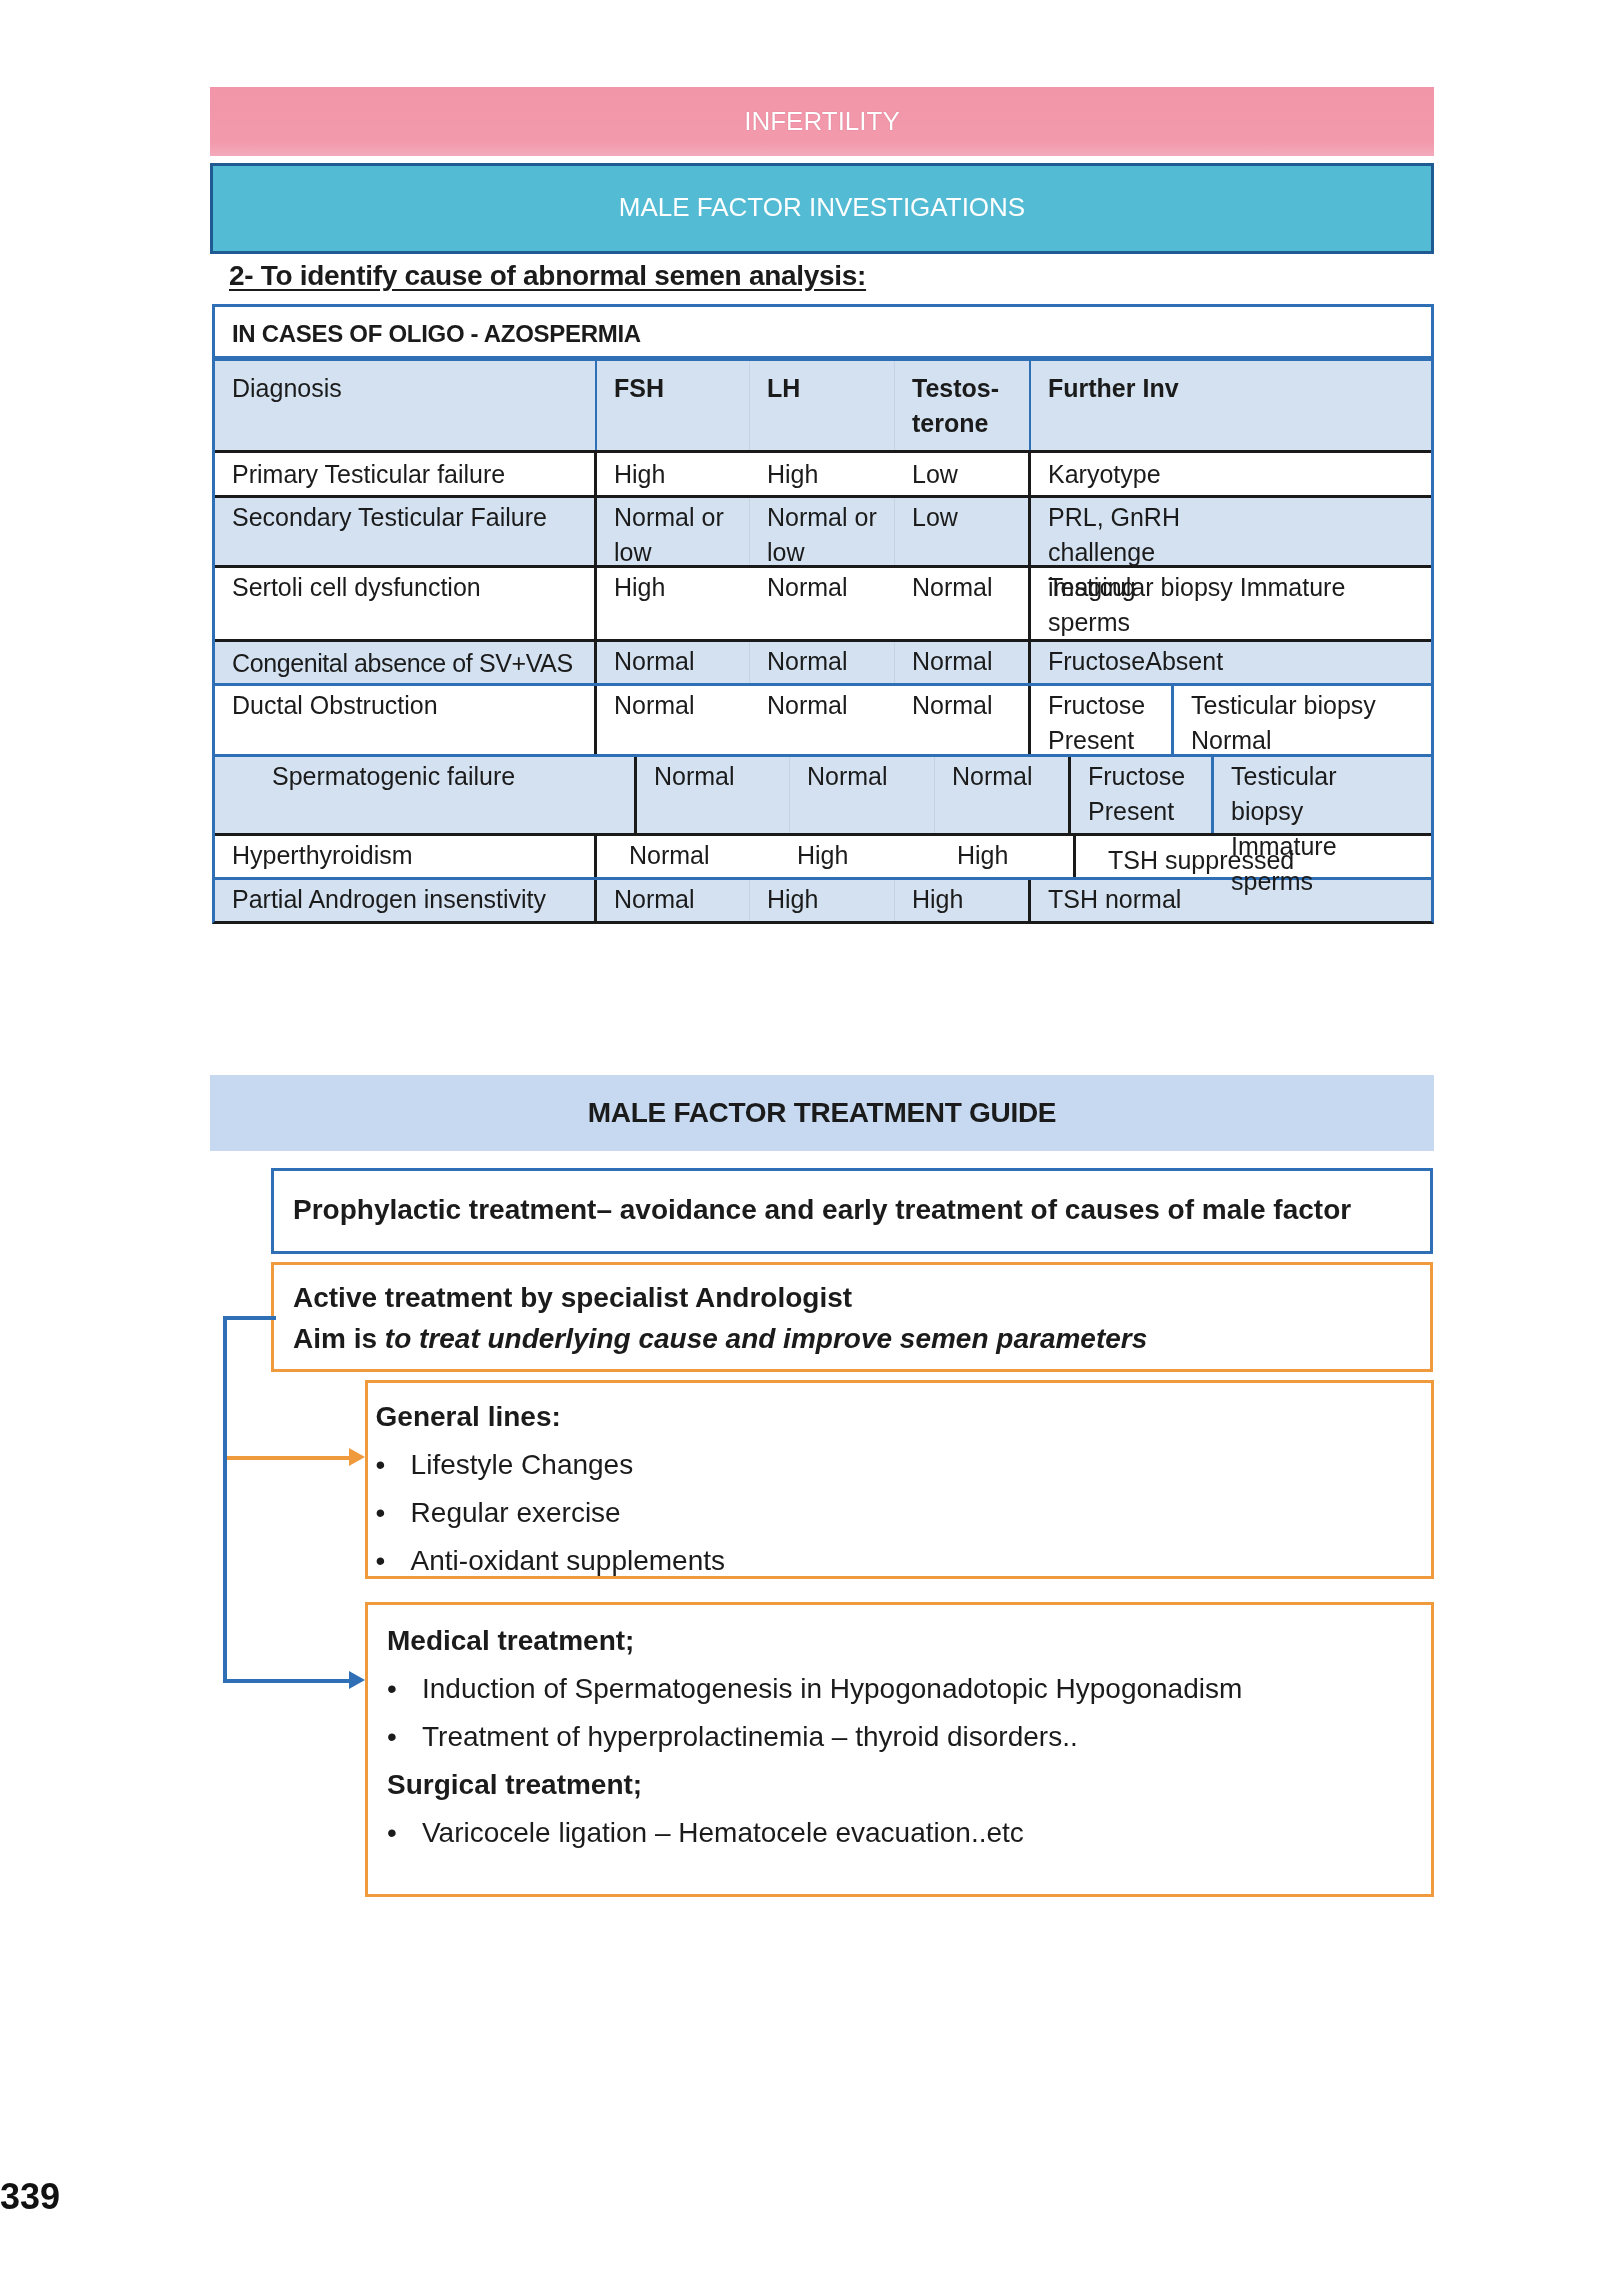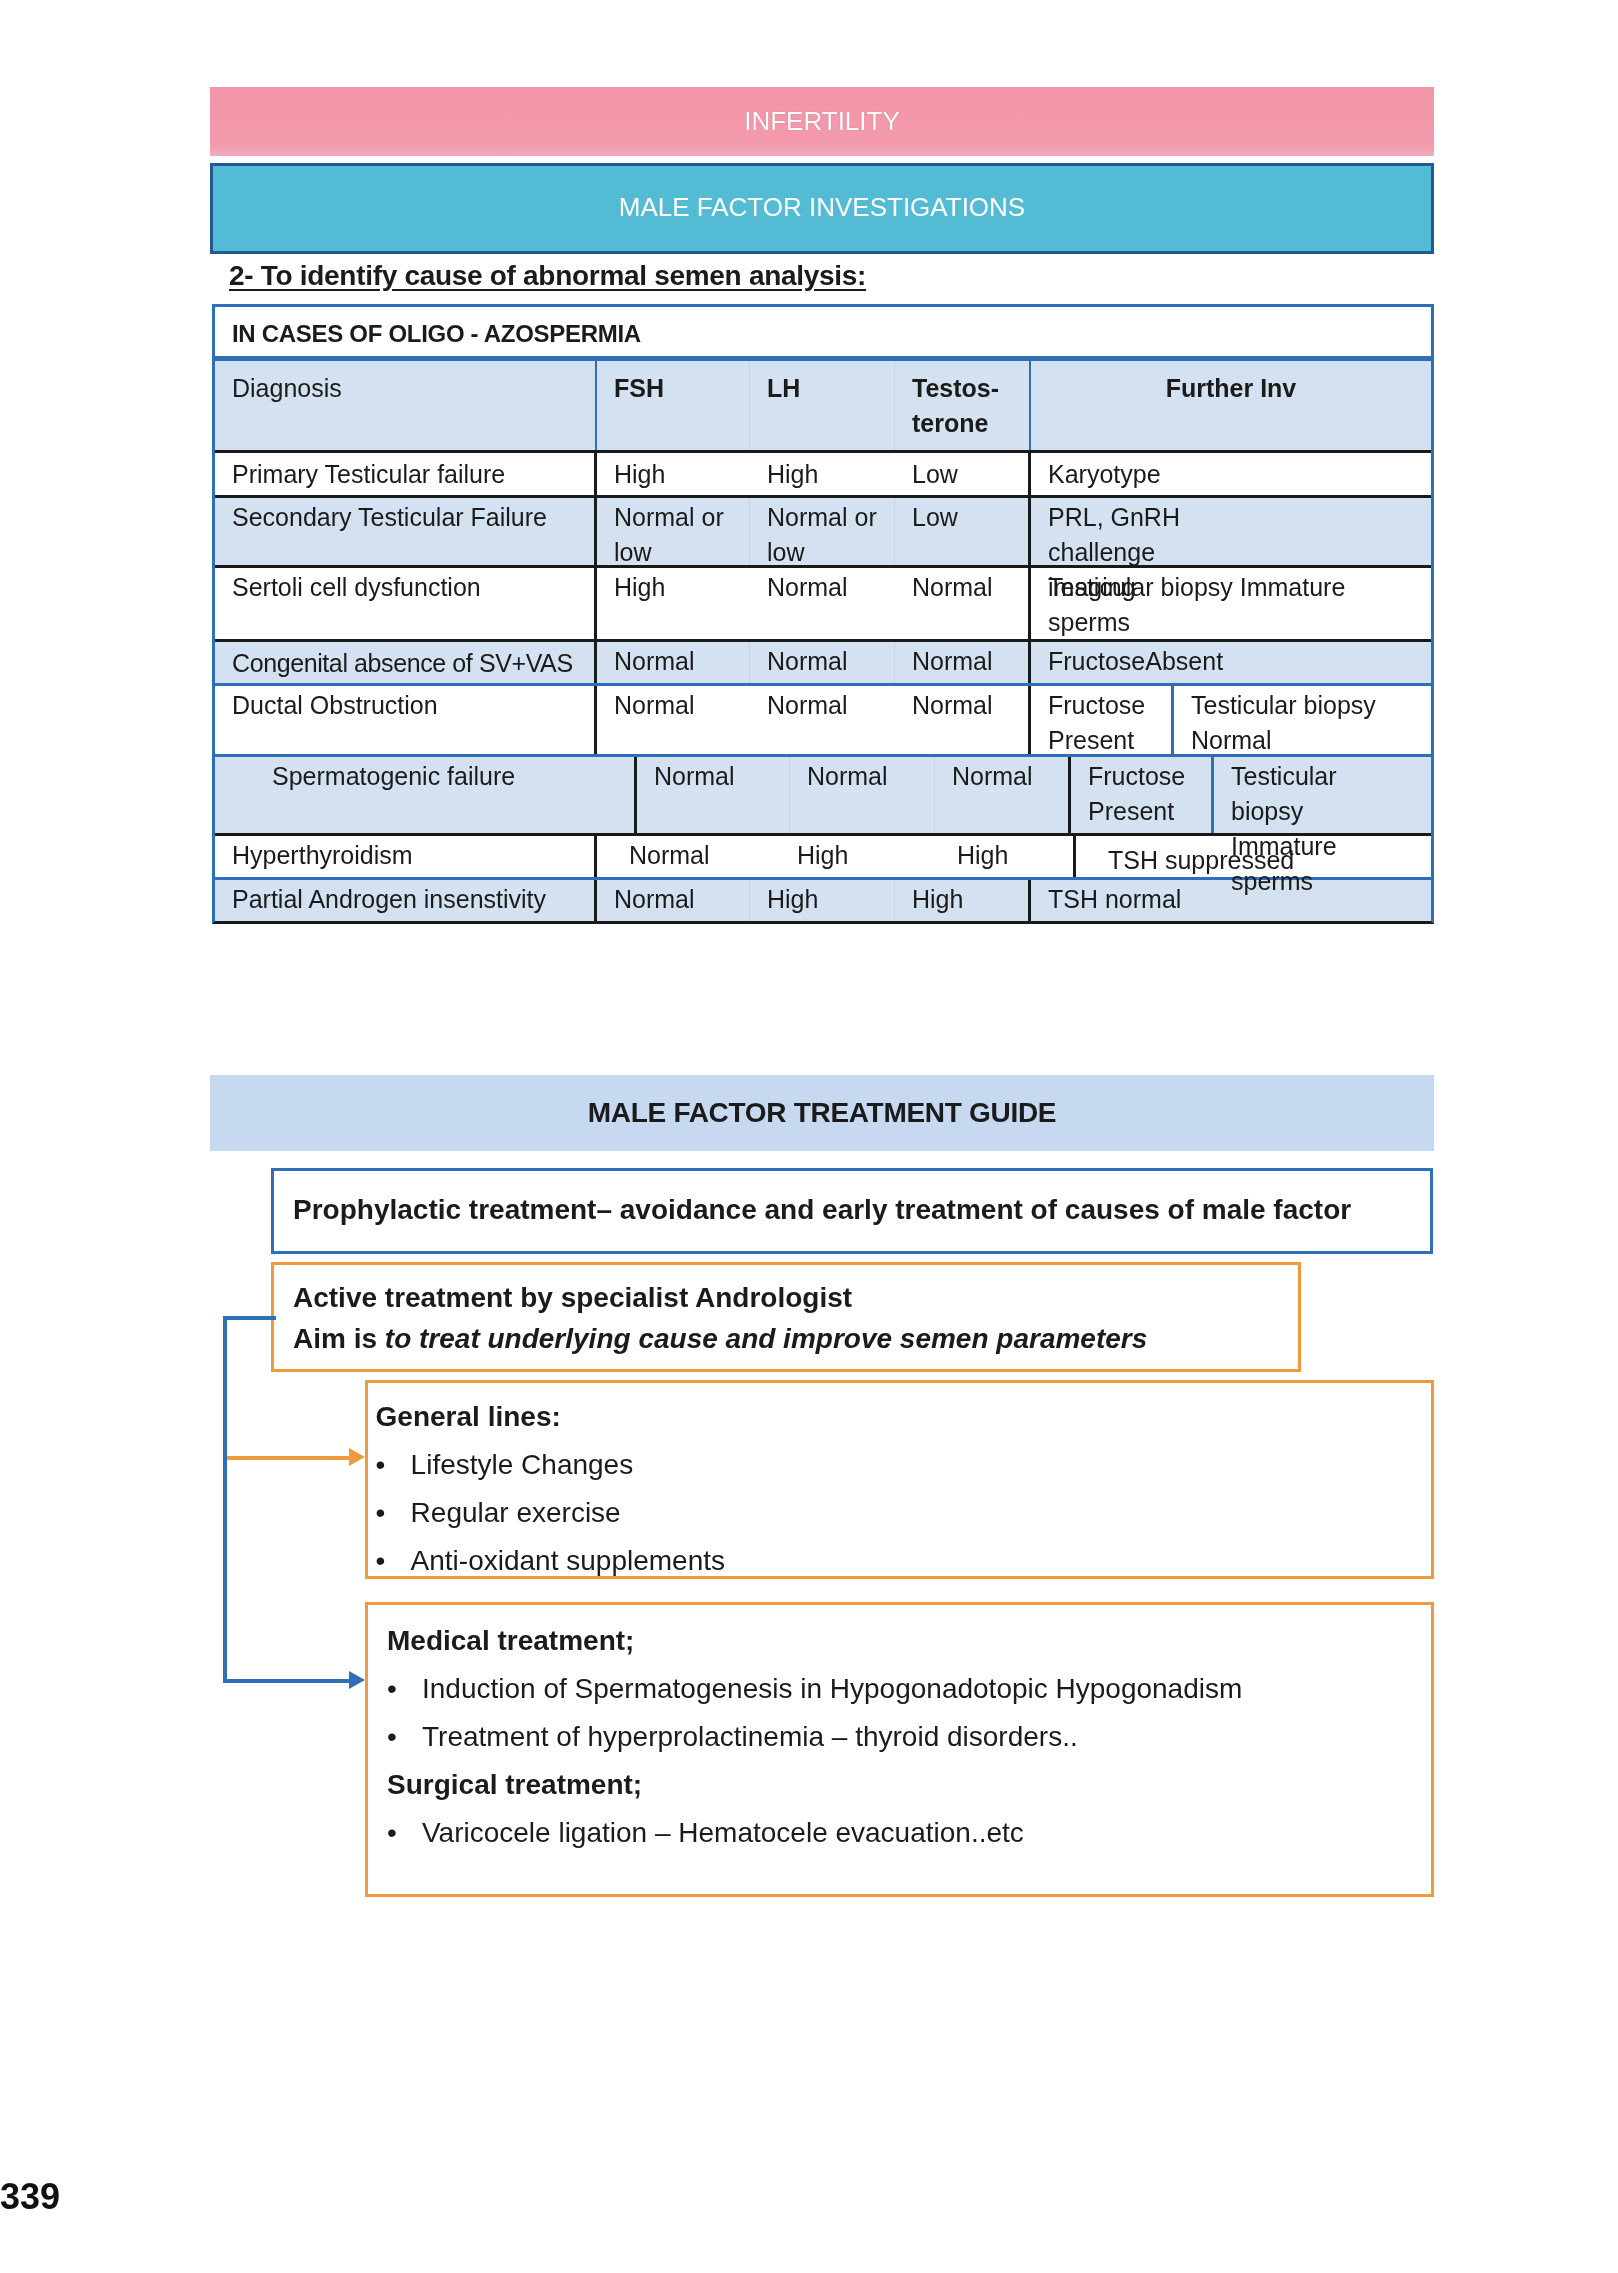--- a/index.html
+++ b/index.html
@@ -40,40 +40,40 @@
     .grid-row.white { background: #ffffff; }
     .cell { padding: 9.6px 17px; font-size: 25px; line-height: 35px; }
     .c-diag { width: 382px; border-right: 3.8px solid #1a1a1a; }
     .c-fsh  { width: 153px; }
     .c-lh   { width: 145px; }
     .c-tst  { width: 136px; border-right: 3.8px solid #1a1a1a; }
     .c-fur  { flex: 1; }
     .c-fur-a { width: 143px; border-right: 3.8px solid #2e6fb5; }
     .c-fur-b { flex: 1; }
     .header .cell { border-right: 2.9px solid #2e6fb5; }
-    .header .c-fur { border-right: none; text-align: center; }
+    .header .c-fur { border-right: none; }
     .header .c-diag, .header .c-tst { border-right-color: #2e6fb5; }
     .header .bold { font-weight: bold; }
     .light .c-fsh, .light .c-lh { border-right: 1px solid #c4d4e6; }
 
     
     .guide-banner {
       position: absolute; left: 210px; top: 1075px; width: 1224px; height: 76px;
       background: #c6d9f0; text-align: center; line-height: 76px;
       font-size: 28px; font-weight: bold; letter-spacing: -0.3px;
     }
     .box { position: absolute; background: #fff; }
     .box-blue { border: 3.8px solid #2e6fb5; margin-top: 9px; }
     .box-orange { border: 3.8px solid #f09a3e; }
     .prophylactic {
       left: 271px; top: 1159px; width: 1162px; height: 86px;
       font-size: 28px; font-weight: bold; padding-left: 19px; line-height: 78px;
     }
     .active {
-      left: 271px; top: 1262px; width: 1030px; height: 110px;
+      left: 271px; top: 1262px; width: 1162px; height: 110px;
       font-size: 28px; font-weight: bold; padding: 11.5px 19px; line-height: 41px;
     }
     .active .italic { font-style: italic; }
     .general {
       left: 365px; top: 1380px; width: 1069px; height: 199px;
       padding: 9.6px 7.6px; font-size: 28px;
     }
     .medical {
       left: 365px; top: 1602px; width: 1069px; height: 295px;
       padding: 11.5px 19px; font-size: 28px;

